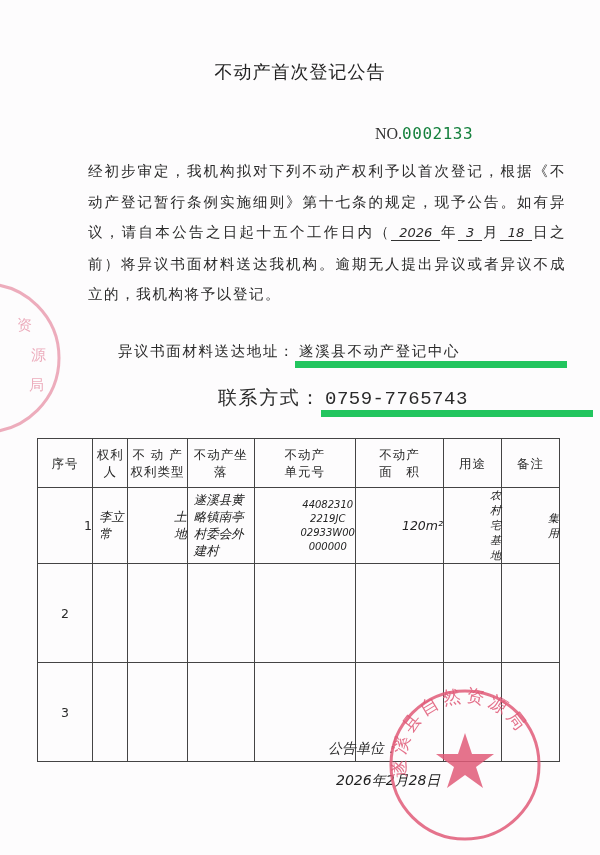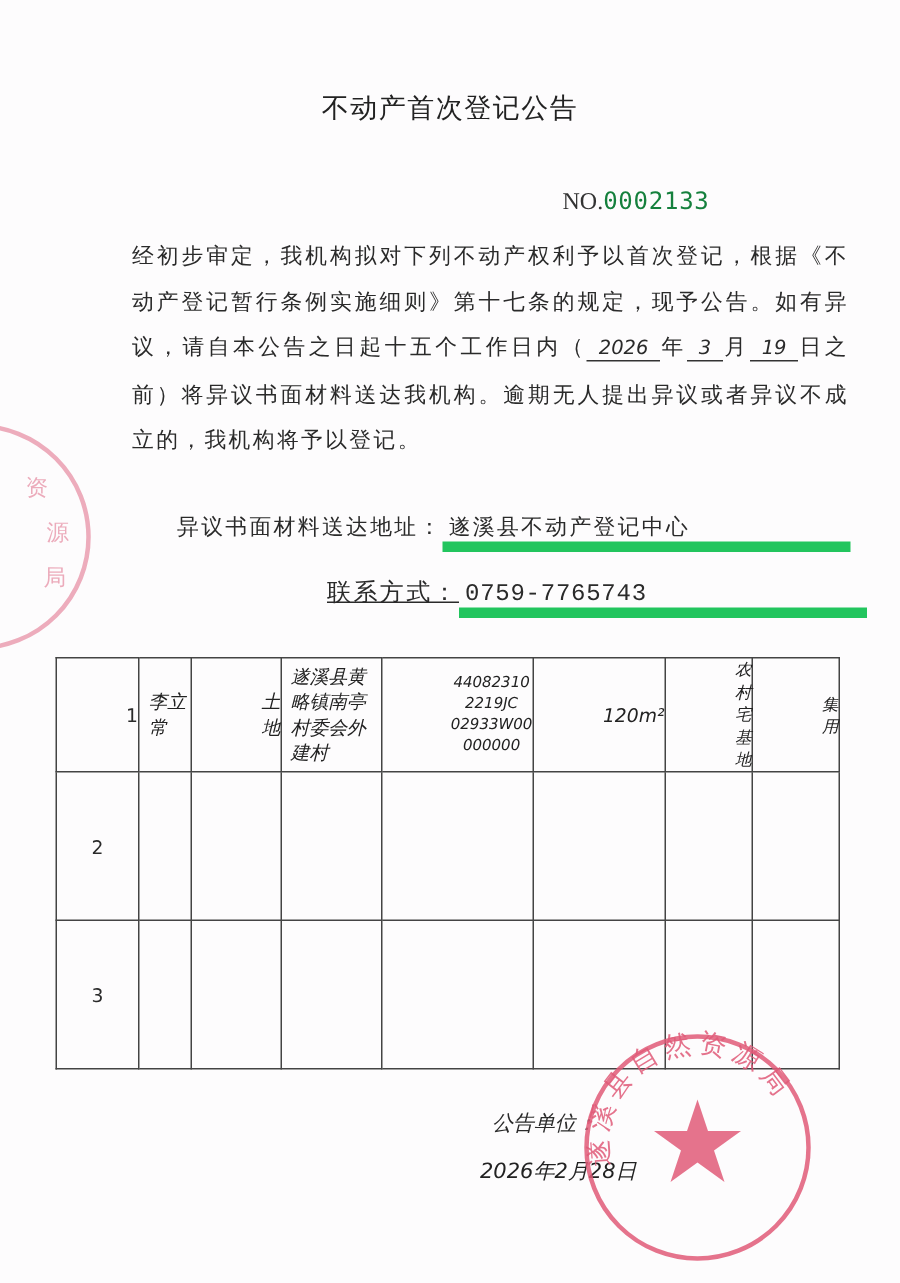--- a/index.html
+++ b/index.html
@@ -9,48 +9,48 @@
   .title { left:0; width:600px; top:60px; text-align:center; font-family:"DejaVu Sans","Liberation Sans",sans-serif;
            font-size:18px; letter-spacing:1px; color:#222; }
   .serial { left:375px; top:124px; font-size:16px; font-family:"Liberation Serif",serif; color:#333; }
   .serial .num { color:#15803d; font-family:"DejaVu Sans Mono","Liberation Mono",monospace; font-size:16px; letter-spacing:0.5px; }
   .para { left:58px; width:508px; top:156px; font-size:14.5px; line-height:30.5px; letter-spacing:1.6px; text-align:justify; }
   .para p { margin:0; }
   .indent { padding-left:30px; }
   .hand { font-family:"DejaVu Sans","Liberation Sans",sans-serif; font-style:italic; font-size:13px; border-bottom:1px solid #333; padding:0 8px; letter-spacing:0; }
   .addr { top:342px; left:118px; font-size:14.5px; letter-spacing:1.6px; }
   .addr .val, .contact .val { display:inline-block; border-bottom:7px solid #22c55e; width:268px; padding-left:4px; }
-  .contact { top:385px; left:218px; font-size:16px; letter-spacing:1.6px;text-decoration:underline; }
+  .contact { top:385px; left:218px; font-size:19px; letter-spacing:1.6px; }
   .contact .val { width:268px; font-family:"Liberation Mono",monospace; letter-spacing:0.5px; }
   table.grid { position:absolute; left:37px; top:438px; width:523px; border-collapse:collapse; font-size:12.5px;
                font-family:"DejaVu Sans","Liberation Sans",sans-serif; }
   table.grid td, table.grid th { border:1px solid #444; text-align:center; vertical-align:middle; padding:0; font-weight:normal; }
   table.grid th { height:48px; letter-spacing:1px; line-height:17px; }
   table.grid tr.r1 td { height:66px;padding-left:46px; }
   table.grid tr.rx td { height:66px; }
   .hw { font-family:"DejaVu Sans","Liberation Sans",sans-serif; font-style:italic; color:#222; }
   .hw-left { text-align:left !important; padding-left:6px !important; }
   .unitno { font-size:10px; line-height:14px; text-align:left; padding-left:3px; }
   .footer-unit { left:328px; top:740px; font-size:14px; font-family:"DejaVu Sans","Liberation Sans",sans-serif;font-style:italic; }
-  .footer-date { left:320px; top:772px; font-size:14px; font-family:"DejaVu Sans","Liberation Sans",sans-serif; }
+  .footer-date { left:336px; top:772px; font-size:14px; font-family:"DejaVu Sans","Liberation Sans",sans-serif; }
   .stamp { left:385px; top:685px; width:160px; height:160px; }
   .stamp-left { left:-95px; top:278px; width:160px; height:160px; }
 </style>
 </head>
 <body>
 
 <div class="abs title">不动产首次登记公告</div>
 
 <div class="abs serial">
   <span>NO.</span><span class="num">0002133</span>
 </div>
 
 <div class="abs para">
   <p class="indent">
-    <span>经初步审定，我机构拟对下列不动产权利予以首次登记，根据《不动产登记暂行条例实施细则》第十七条的规定，现予公告。如有异议，请自本公告之日起十五个工作日内（</span><span class="hand">2026</span><span>年</span><span class="hand">3</span><span>月</span><span class="hand">19</span><span>日之前）将异议书面材料送达我机构。逾期无人提出异议或者异议不成立的，我机构将予以登记。</span>
+    <span>经初步审定，我机构拟对下列不动产权利予以首次登记，根据《不动产登记暂行条例实施细则》第十七条的规定，现予公告。如有异议，请自本公告之日起十五个工作日内（</span><span class="hand">2026</span><span>年</span><span class="hand">3</span><span>月</span><span class="hand">18</span><span>日之前）将异议书面材料送达我机构。逾期无人提出异议或者异议不成立的，我机构将予以登记。</span>
   </p>
 </div>
 
 <div class="abs addr">
   <span>异议书面材料送达地址：</span><span class="val">遂溪县不动产登记中心</span>
 </div>
 
 <div class="abs contact">
   <span>联系方式：</span><span class="val">0759-7765743</span>
 </div>
@@ -60,20 +60,30 @@
     <col style="width:28px">
       <col style="width:76px">
       <col style="width:52px">
       <col style="width:187px">
     <col style="width:55px">
       <col style="width:55px">
       <col style="width:45px">
       <col style="width:25px">
   </colgroup>
   <tbody>
+      <tr>
+    <th>序号</th>
+    <th>权利人</th>
+    <th><span>不 动 产</span><br><span>权利类型</span></th>
+    <th>不动产坐落</th>
+    <th><span>不动产</span><br><span>单元号</span></th>
+    <th><span>不动产</span><br><span>面　积</span></th>
+    <th>用途</th>
+    <th>备注</th>
+  </tr>
   <tr class="r1">
     <td>1</td>
     <td class="hw hw-left">李立常</td>
     <td class="hw">土地</td>
     <td class="hw hw-left">遂溪县黄略镇南亭村委会外建村</td>
     <td class="hw unitno">
       <div>44082310</div>
       <div>2219JC</div>
       <div>02933W00</div>
       <div>000000</div>

